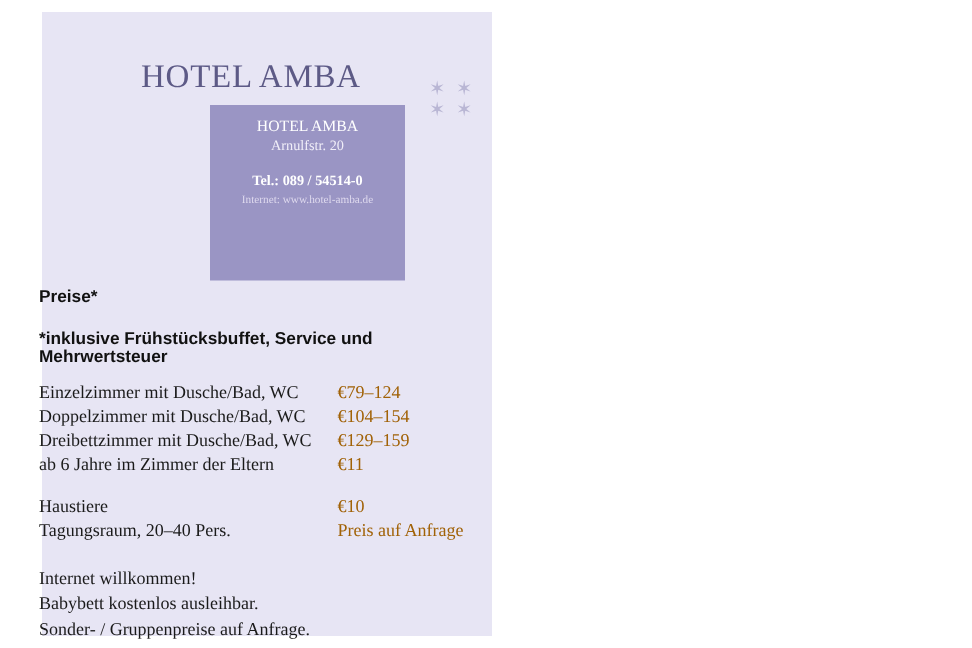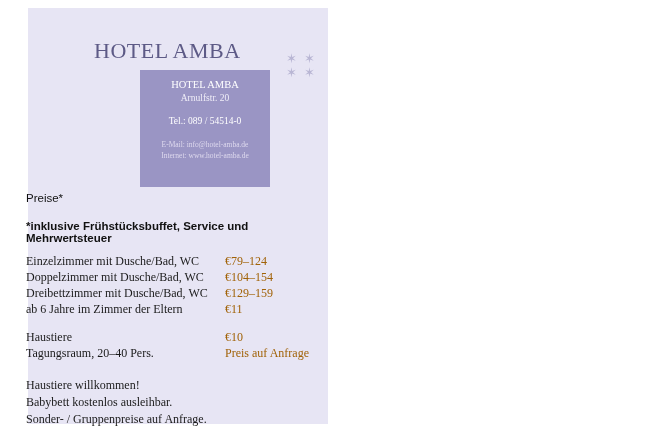--- a/index.html
+++ b/index.html
@@ -78,41 +78,42 @@
   .addr-block .city {
     font-size: 9.5px;
     line-height: 1.35;
     color: #f0eef8;
   }
   .addr-block .tel,
   .addr-block .fax {
     font-size: 9.5px;
     line-height: 1.4;
     color: #ffffff;
+    font-weight: bold;
   }
   .addr-block .tel { margin-top: 10px; }
   .addr-block .email,
   .addr-block .web {
     font-size: 7.5px;
     line-height: 1.45;
     color: #ded9ee;
   }
   .addr-block .email { margin-top: 12px; }
 
   
   .content {
     position: absolute;
     left: 26px;
     top: 192px;
     width: 300px;
     color: #1a1a1a;
   }
   .heading {
     font-size: 11.5px;
-    font-weight: normal;
+    font-weight: bold;
     font-family: "Liberation Sans", sans-serif;
     margin: 0 0 16px 0;
     color: #111111;
   }
   .note {
     font-size: 11.5px;
     font-weight: bold;
     font-family: "Liberation Sans", sans-serif;
     margin: 0 0 10px 0;
     color: #111111;
@@ -151,21 +152,20 @@
       <span class="star-1">✶</span>
       <span class="star-2">✶</span>
       <span class="star-3">✶</span>
       <span class="star-4">✶</span>
     </div>
 
     <div class="addr-block">
       <div class="nm">HOTEL AMBA</div>
       <div class="street">Arnulfstr. 20</div>
       <div class="tel">Tel.: 089 / 54514-0</div>
-      <div class="email">E-Mail: info@hotel-amba.de</div>
       <div class="web">Internet: www.hotel-amba.de</div>
     </div>
 
   </div>
 
   <div class="content">
     <div class="heading">Preise*</div>
     <div class="note">*inklusive Frühstücksbuffet, Service und Mehrwertsteuer</div>
 
     <table class="prices">
@@ -195,20 +195,20 @@
           <td class="value">€10</td>
         </tr>
         <tr>
           <td class="label">Tagungsraum, 20–40 Pers.</td>
           <td class="value">Preis auf Anfrage</td>
         </tr>
       </tbody>
     </table>
 
     <div class="footer-lines">
-      <div>Haustiere willkommen!</div>
+      <div>Internet willkommen!</div>
       <div>Babybett kostenlos ausleihbar.</div>
       <div>Sonder- / Gruppenpreise auf Anfrage.</div>
 
     </div>
   </div>
 
 </div>
 
 </body></html>

